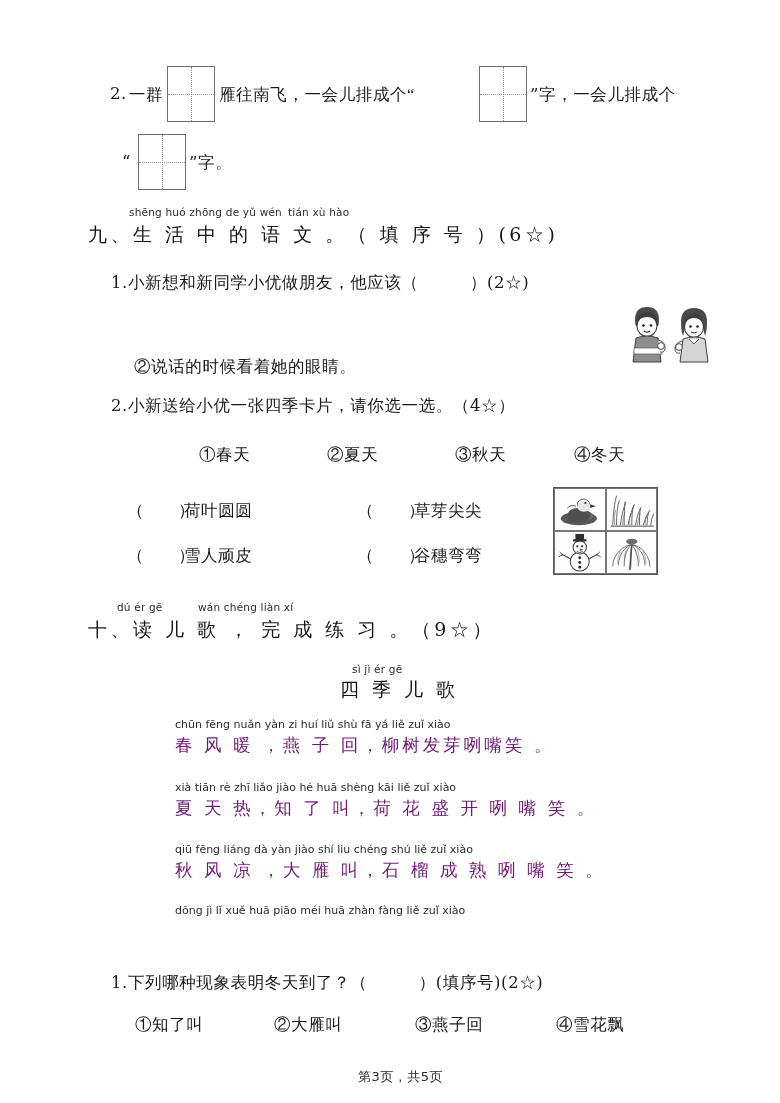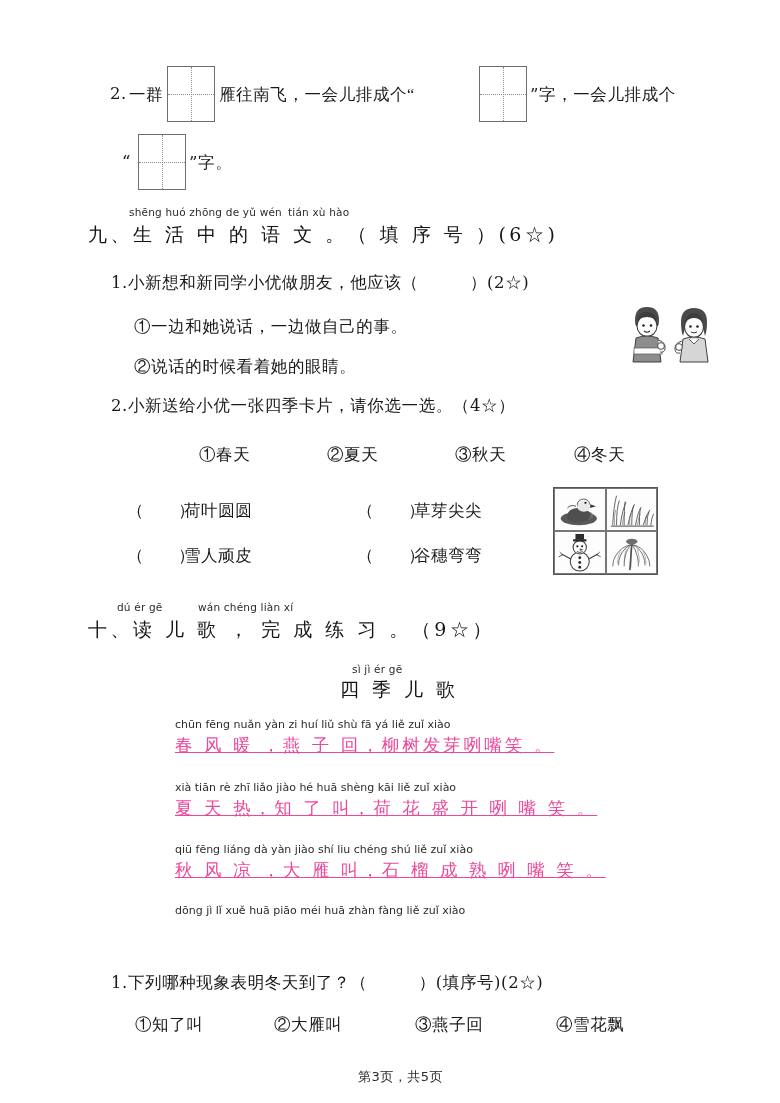--- a/index.html
+++ b/index.html
@@ -81,23 +81,22 @@
   .poem-py {
     font-family: "DejaVu Sans", "Liberation Sans", sans-serif;
     font-size: 11px;
     color: #2b2b2b;
     white-space: nowrap;
   }
   .poem-cn {
     font-family: "DejaVu Serif", "Liberation Serif", serif;
     font-size: 17.5px;
     letter-spacing: 3px;
-    color: #ec4899;
-    white-space: nowrap;
-    text-decoration: underline;
+    color: #701a75;
+    white-space: nowrap;
   }
 
   
   .kids-img {
     position: absolute;
     width: 96px;
     height: 74px;
   }
   .season-grid {
     position: absolute;
@@ -153,21 +152,20 @@
   <div class="tzg" style="left:138px; top:134px; width:48px; height:56px;"></div>
 
   <div class="abs cn" style="left:189px; top:152px;">”字。</div>
 
   <div class="abs pinyin" style="left:129px; top:206px;">shēng huó zhōng de yǔ wén</div>
   <div class="abs pinyin" style="left:288px; top:206px;">tián xù hào</div>
   <div class="abs cn-lg" style="left:88px; top:222px;">九、生 活 中 的 语 文 。（ 填 序 号 ）(6☆)</div>
 
   <div class="abs cn" style="left:111px; top:272px;">1.小新想和新同学小优做朋友，他应该（　　　）(2☆)</div>
 
-  <div class="abs cn" style="left:134px; top:316px;">①一边和她说话，一边做自己的事。</div>
 
   <div class="abs cn" style="left:134px; top:356px;">②说话的时候看着她的眼睛。</div>
 
   <div class="kids-img" style="left:625px; top:300px;">
     <svg viewBox="0 0 96 74" width="96" height="74" xmlns="http://www.w3.org/2000/svg">
 
       <g>
         <path d="M10 20 q0-13 12-13 q12 0 12 13 q0 4-1 6 l-22 0 q-1-2-1-6z" fill="#4a4a4a"></path>
         <ellipse cx="22" cy="26" rx="10" ry="10.5" fill="#fefefe" stroke="#3c3c3c" stroke-width="1.1"></ellipse>
         <path d="M12 20 q2-8 10-8 q8 0 10 8 q-5-3-10-3 q-5 0-10 3z" fill="#3d3d3d"></path>

